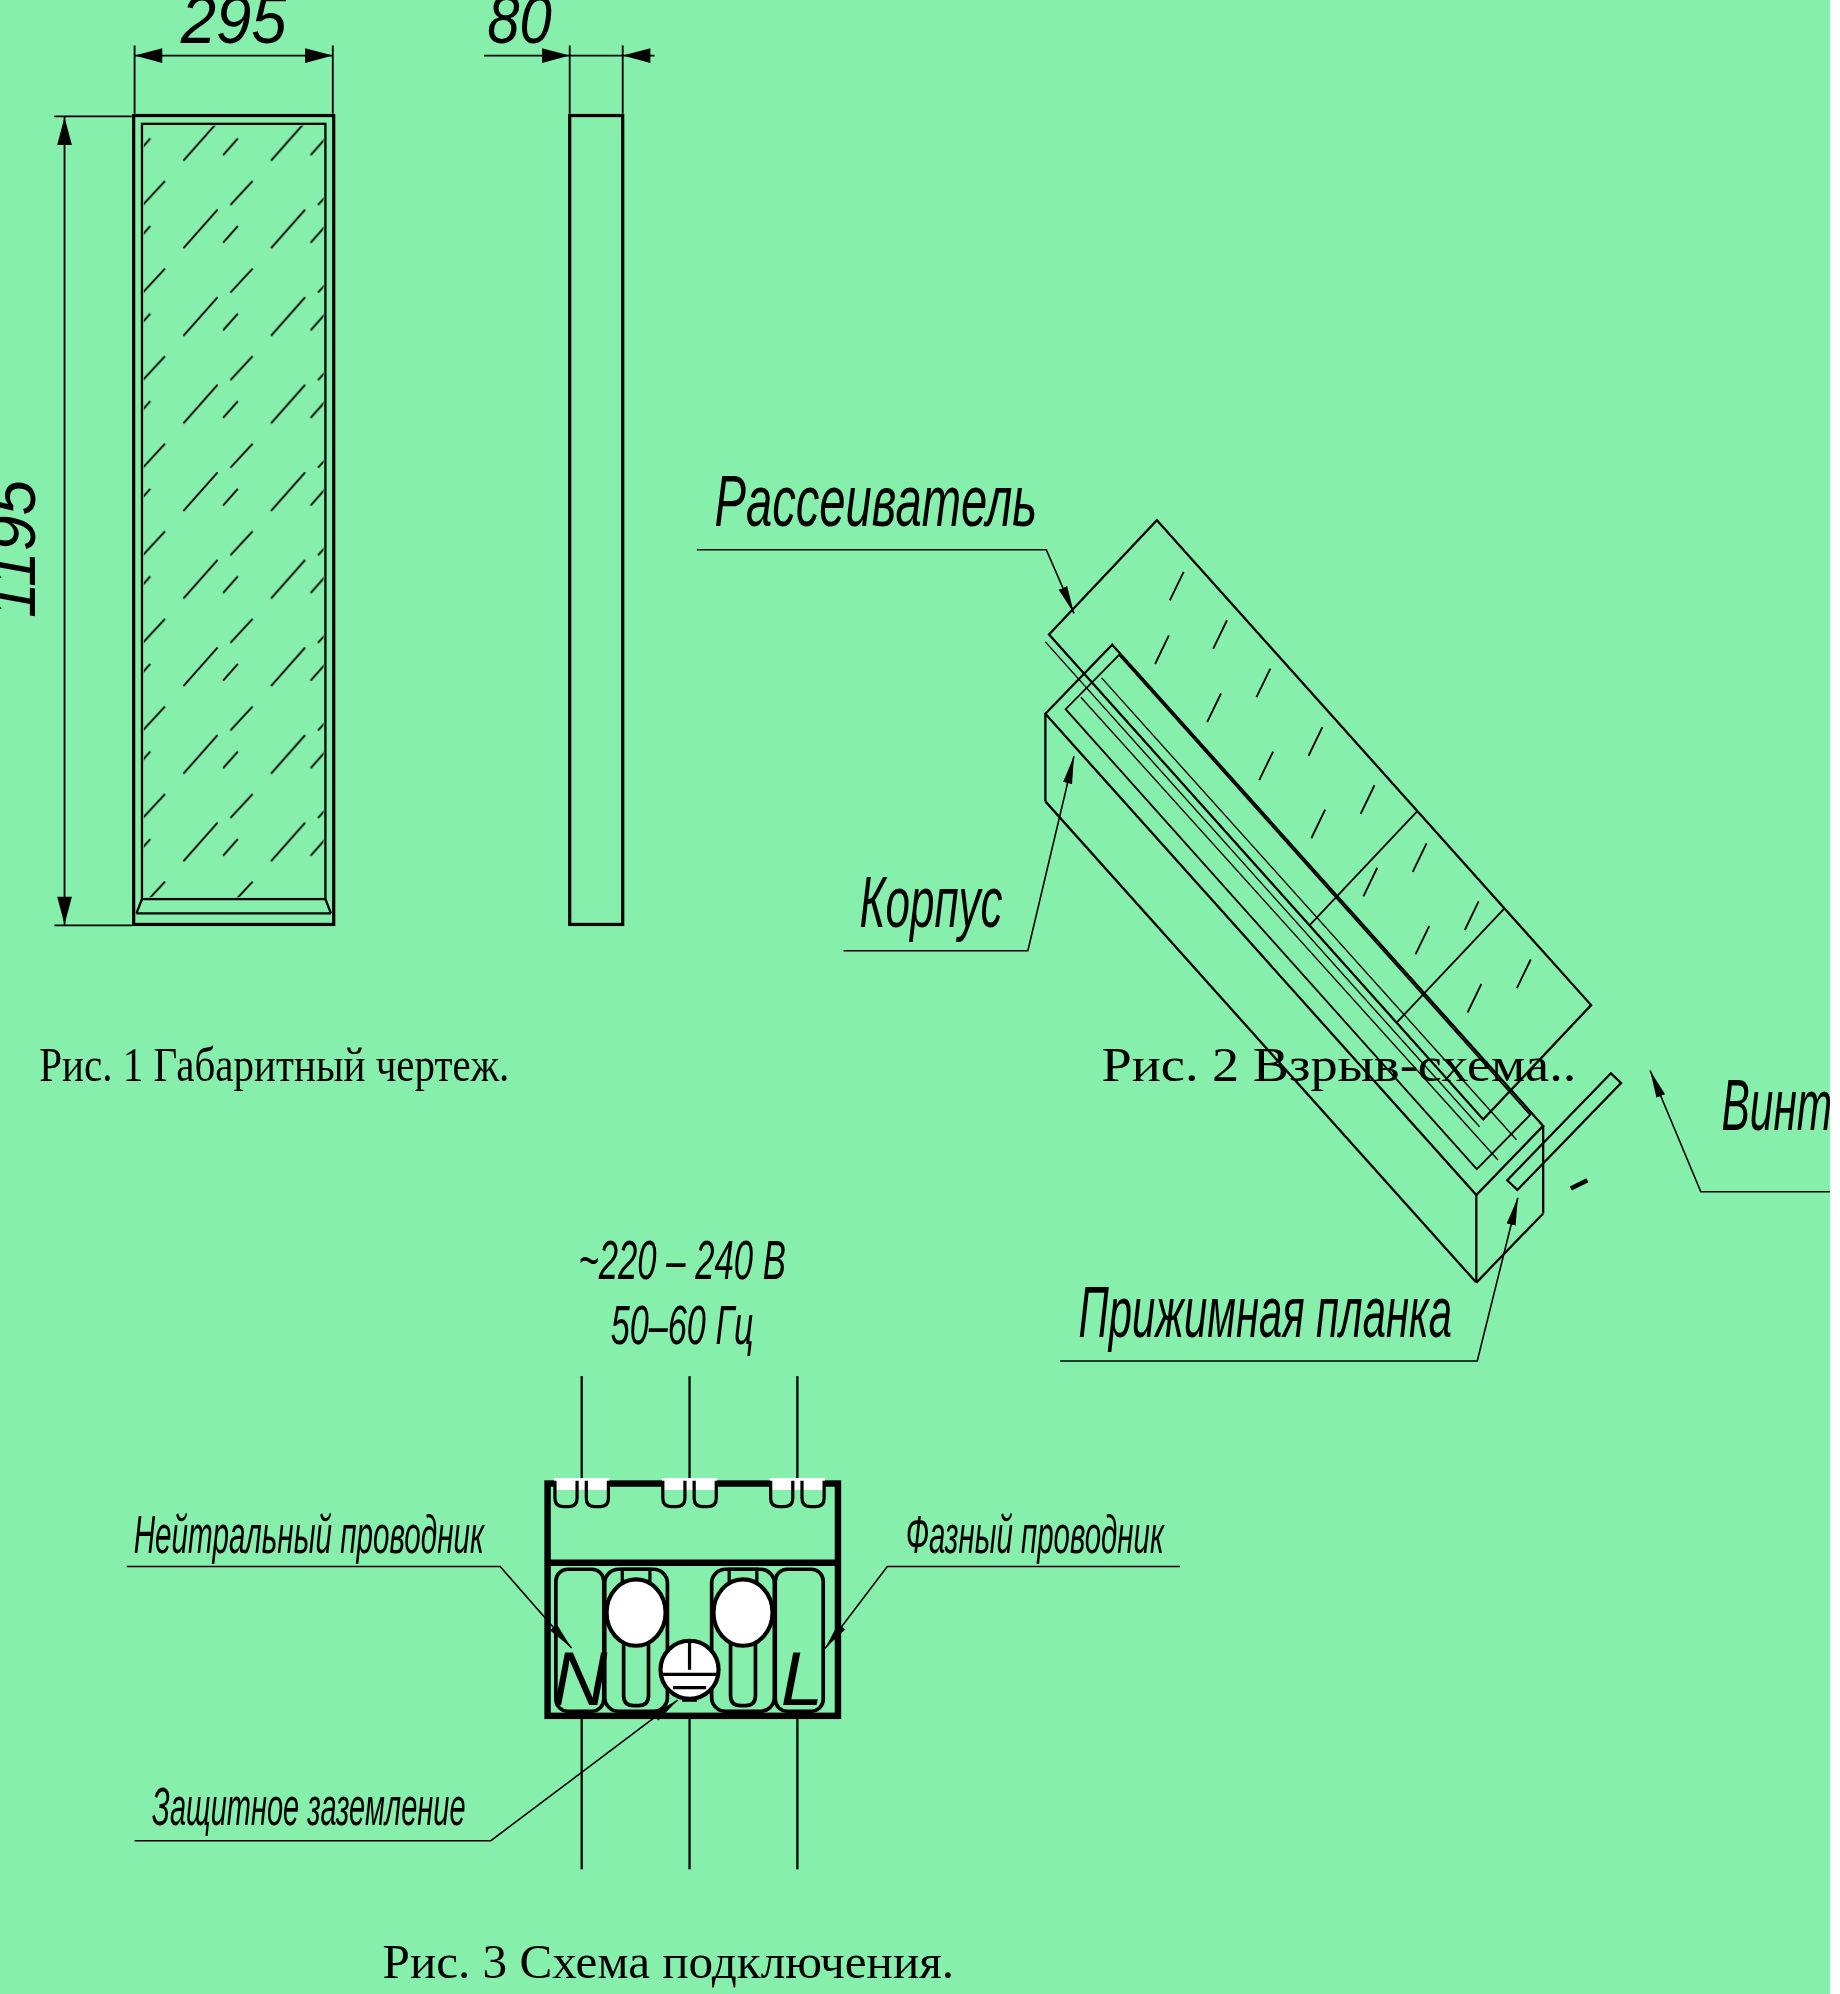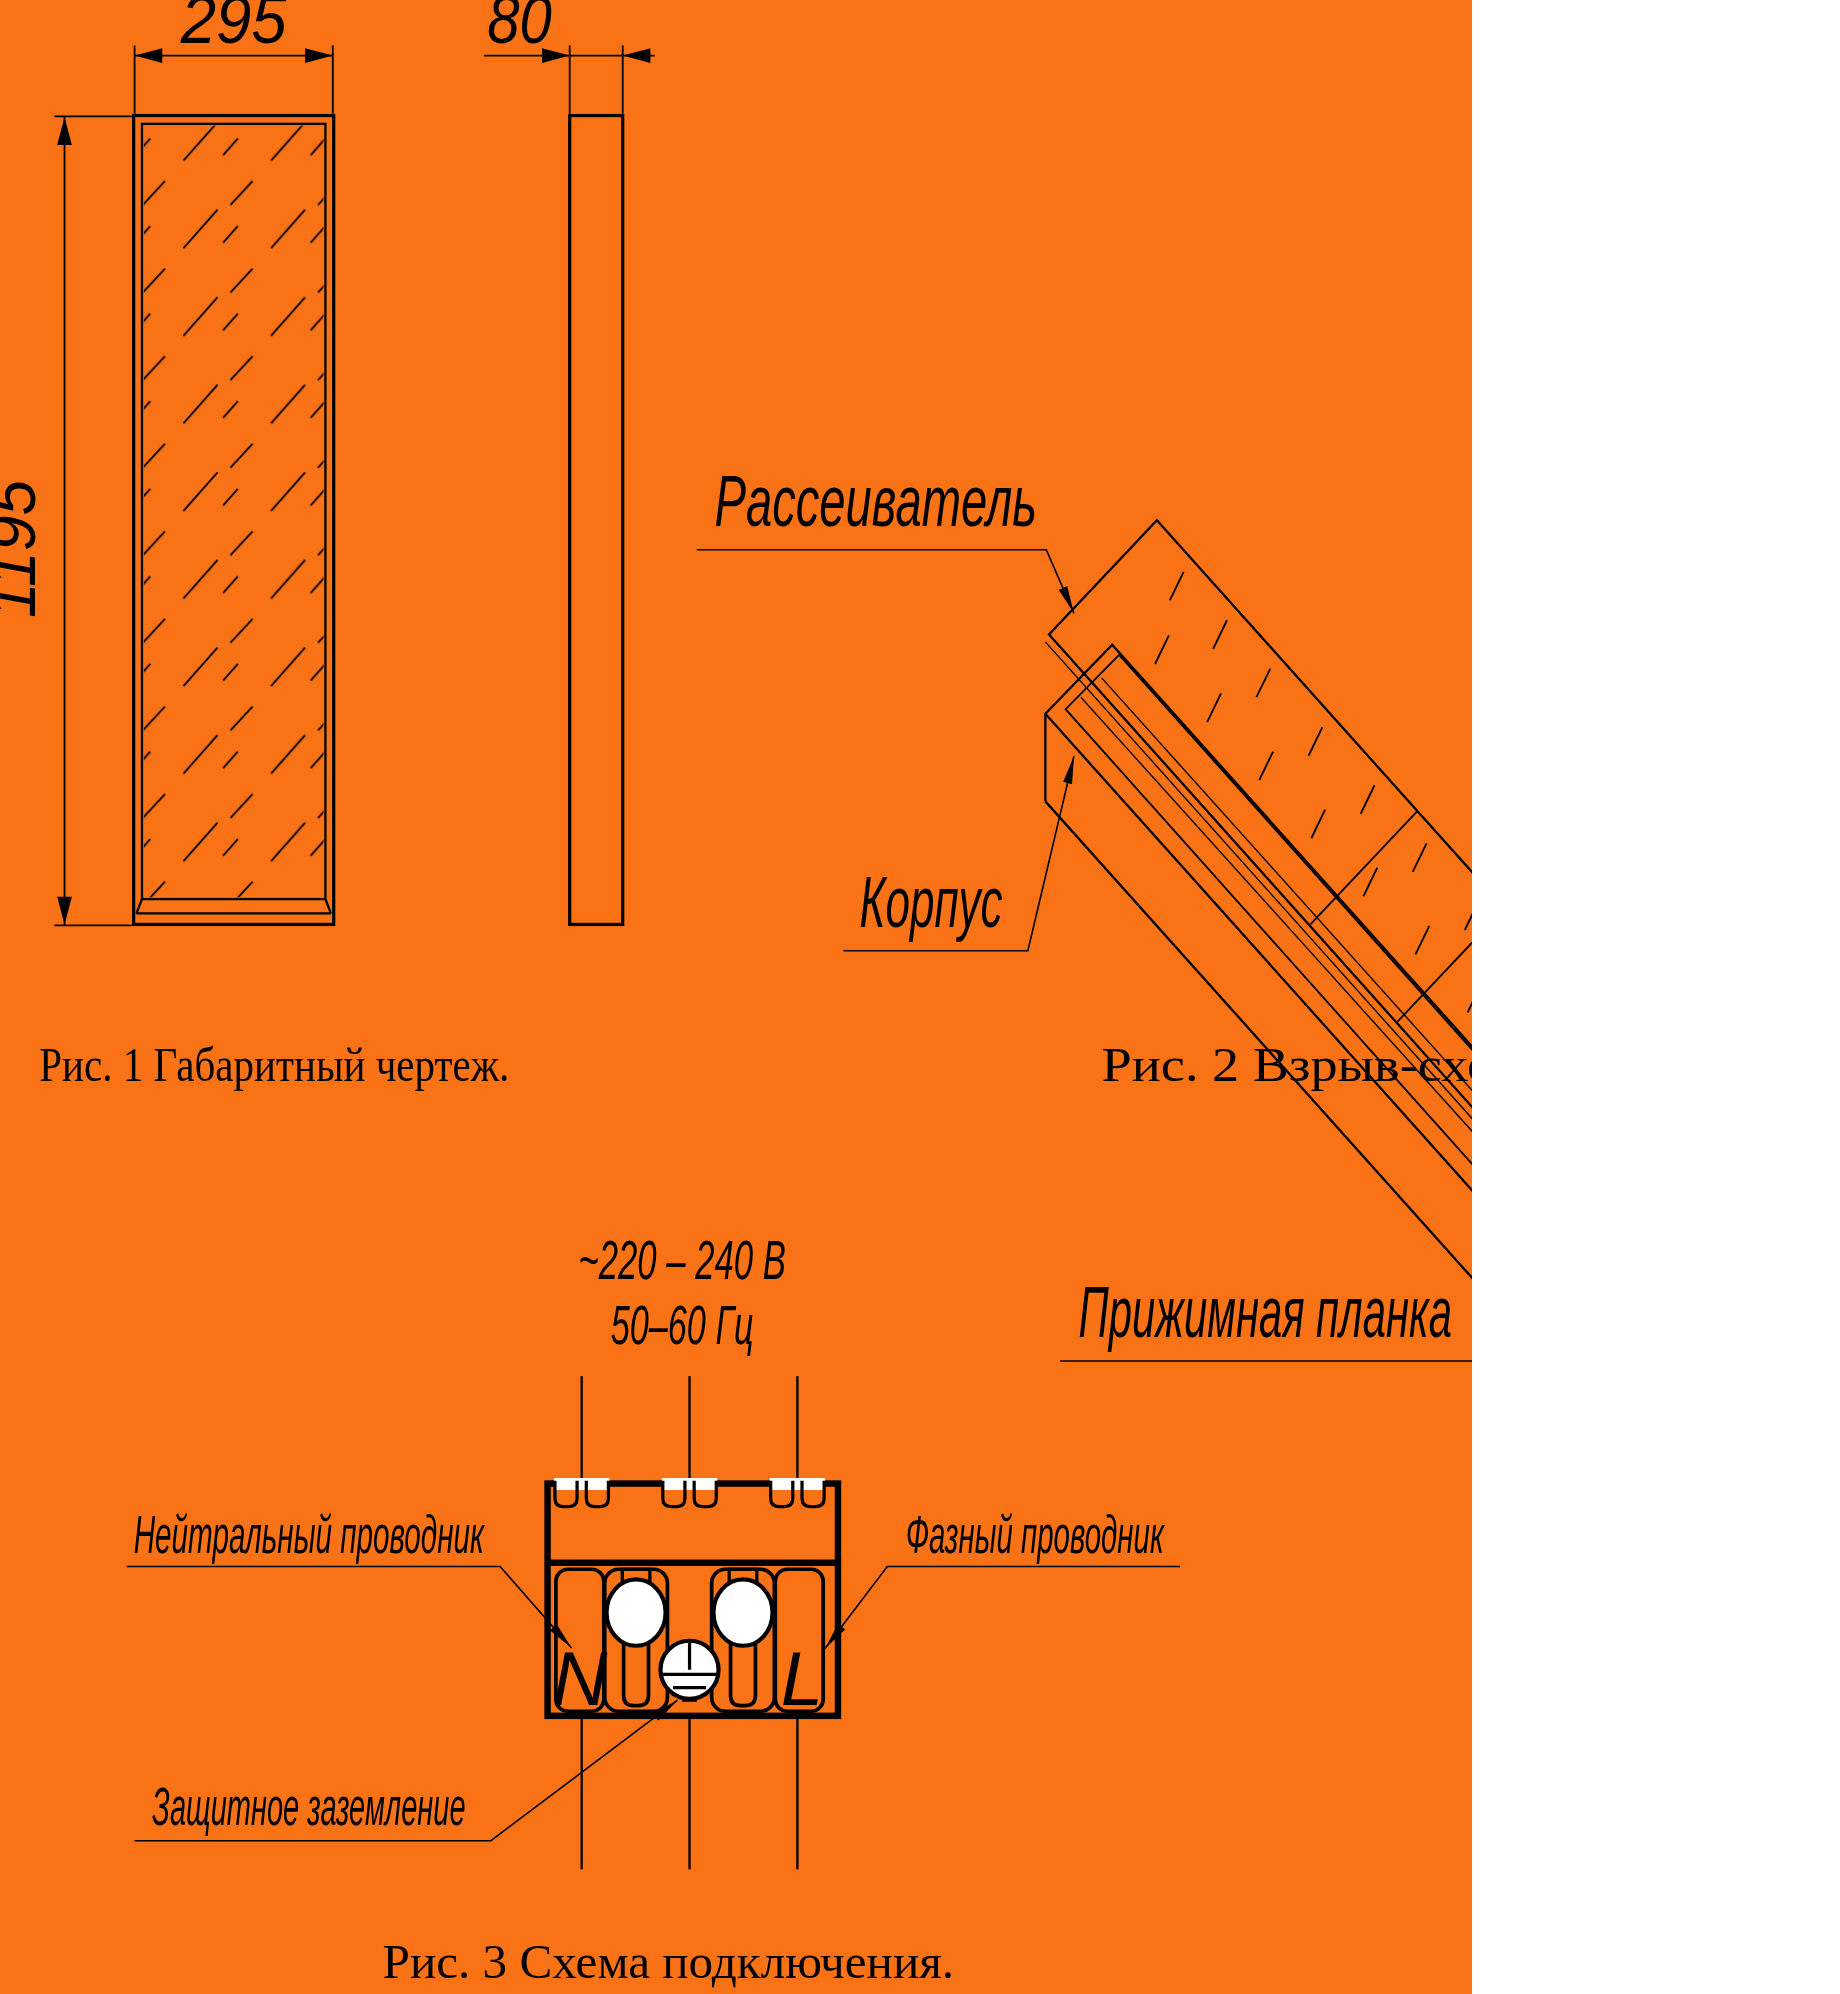--- a/index.html
+++ b/index.html
@@ -1,16 +1,16 @@
 <!DOCTYPE html>
 <html style="font-size:7.4px"><head>
 <meta charset="utf-8">
 <style>
   html,body{margin:0;padding:0;background:#ffffff;}
-  .page{position:relative;width:1472px;height:1995px;background:#f97316;overflow:hidden;}
+  .page{position:relative;width:1830px;height:1995px;background:#86efac;overflow:hidden;}
   svg{display:block;}
   .tech-label{font-family:"Liberation Sans",sans-serif;font-style:italic;fill:#000;}
   .caption{font-family:"Liberation Serif",serif;font-style:normal;fill:#000;}
   .term-letter{font-family:"Liberation Sans",sans-serif;font-style:italic;fill:#000;}
   .ln{stroke:#000;fill:none;}
 </style>
 </head>
 <body>
 
 <div class="page">

